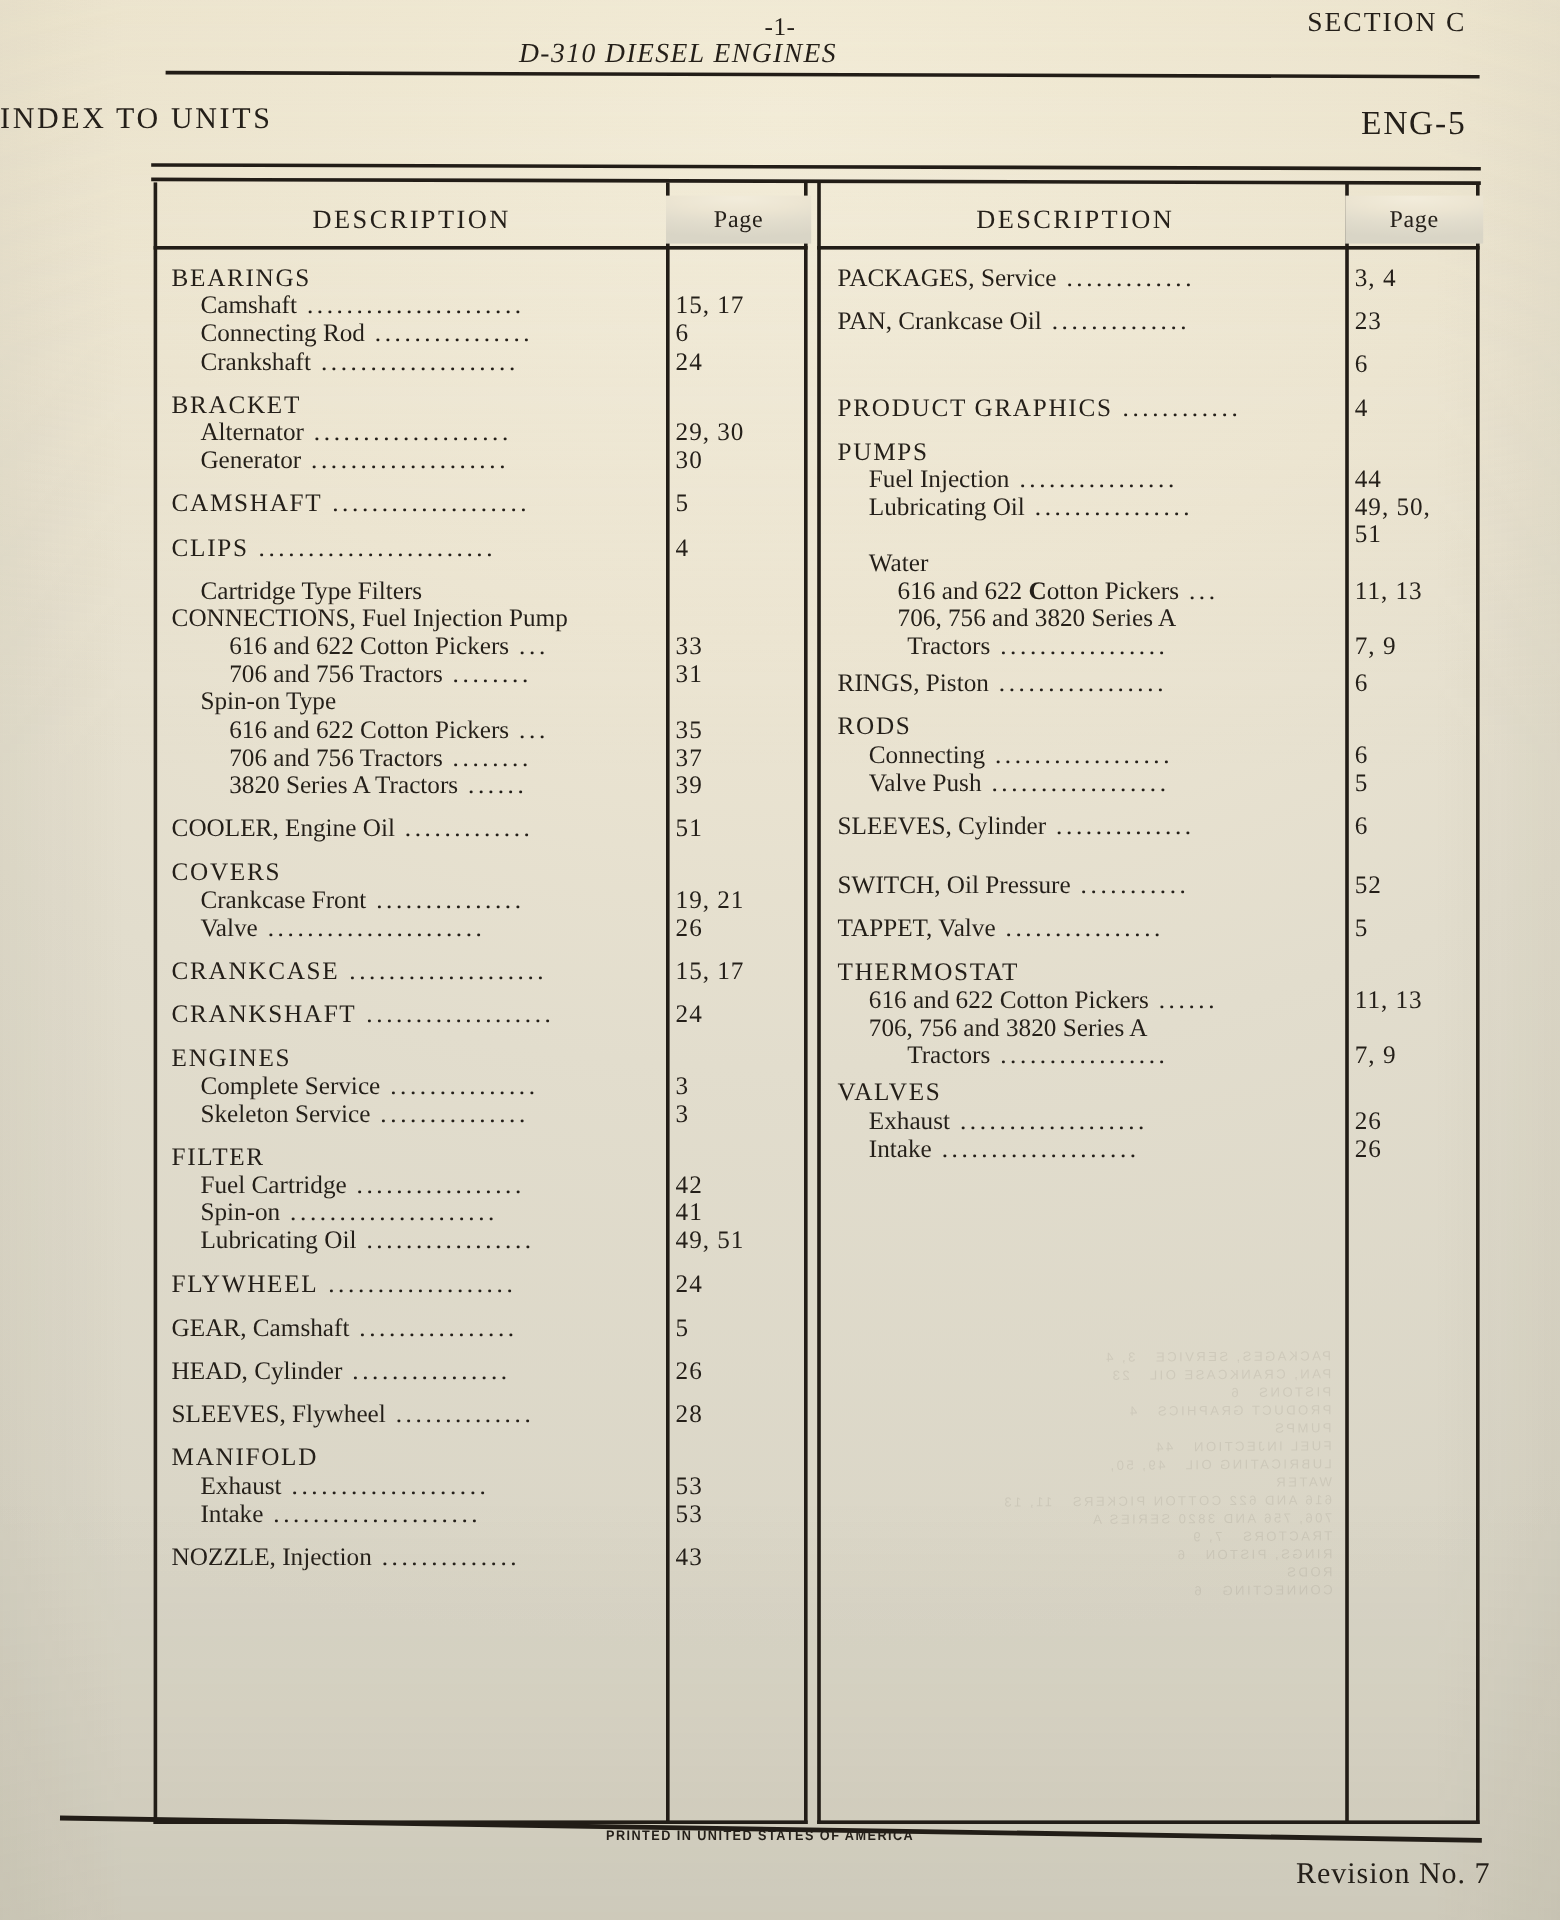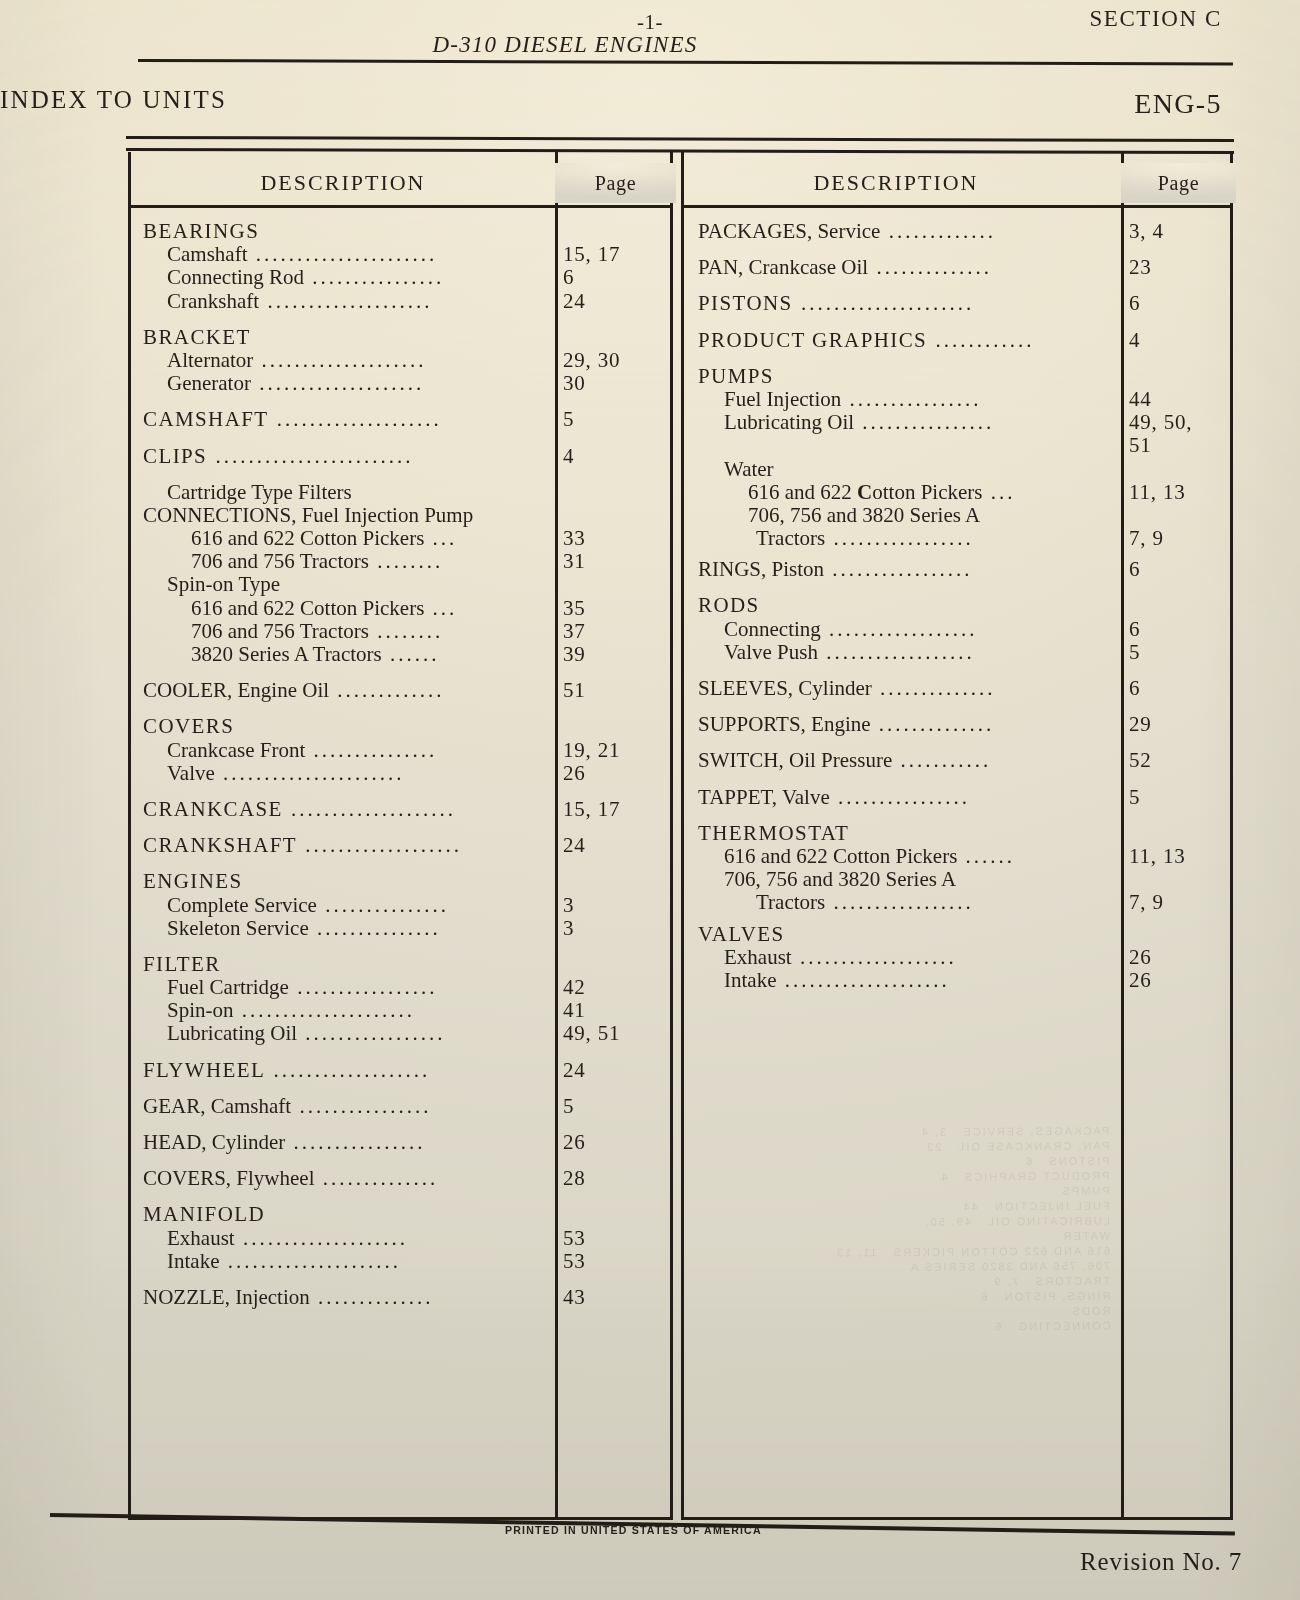--- a/index.html
+++ b/index.html
@@ -372,21 +372,21 @@
               <div class="desc i0"><span>GEAR, Camshaft</span><span class="dots"> ................</span></div>
               <div class="pg">5</div>
             </div>
             <div class="gap"></div>
             <div class="row">
               <div class="desc i0"><span>HEAD, Cylinder</span><span class="dots"> ................</span></div>
               <div class="pg">26</div>
             </div>
             <div class="gap"></div>
             <div class="row">
-              <div class="desc i0"><span>COVERS, Flywheel</span><span class="dots"> ..............</span></div>
+              <div class="desc i0"><span>SLEEVES, Flywheel</span><span class="dots"> ..............</span></div>
               <div class="pg">28</div>
             </div>
             <div class="gap"></div>
             <div class="row">
               <div class="desc i0"><span class="caps">MANIFOLD</span></div>
               <div class="pg"></div>
             </div>
             <div class="row">
               <div class="desc i1"><span>Exhaust</span><span class="dots"> ....................</span></div>
               <div class="pg">53</div>
@@ -416,21 +416,20 @@
               <div class="desc i0"><span>PACKAGES, Service</span><span class="dots"> .............</span></div>
               <div class="pg">3, 4</div>
             </div>
             <div class="gap"></div>
             <div class="row">
               <div class="desc i0"><span>PAN, Crankcase Oil</span><span class="dots"> ..............</span></div>
               <div class="pg">23</div>
             </div>
             <div class="gap"></div>
             <div class="row">
-              <div class="desc i0"><span class="caps">PISTONS</span><span class="dots"> .....................</span></div>
               <div class="pg">6</div>
             </div>
             <div class="gap"></div>
             <div class="row">
               <div class="desc i0"><span class="caps">PRODUCT GRAPHICS</span><span class="dots"> ............</span></div>
               <div class="pg">4</div>
             </div>
             <div class="gap"></div>
             <div class="row">
               <div class="desc i0"><span class="caps">PUMPS</span></div>
@@ -481,24 +480,20 @@
             <div class="row">
               <div class="desc i1"><span>Valve Push</span><span class="dots"> ..................</span></div>
               <div class="pg">5</div>
             </div>
             <div class="gap"></div>
             <div class="row">
               <div class="desc i0"><span>SLEEVES, Cylinder</span><span class="dots"> ..............</span></div>
               <div class="pg">6</div>
             </div>
             <div class="gap"></div>
-            <div class="row">
-              <div class="desc i0"><span>SUPPORTS, Engine</span><span class="dots"> ..............</span></div>
-              <div class="pg">29</div>
-            </div>
             <div class="gap"></div>
             <div class="row">
               <div class="desc i0"><span>SWITCH, Oil Pressure</span><span class="dots"> ...........</span></div>
               <div class="pg">52</div>
             </div>
             <div class="gap"></div>
             <div class="row">
               <div class="desc i0"><span>TAPPET, Valve</span><span class="dots"> ................</span></div>
               <div class="pg">5</div>
             </div>

